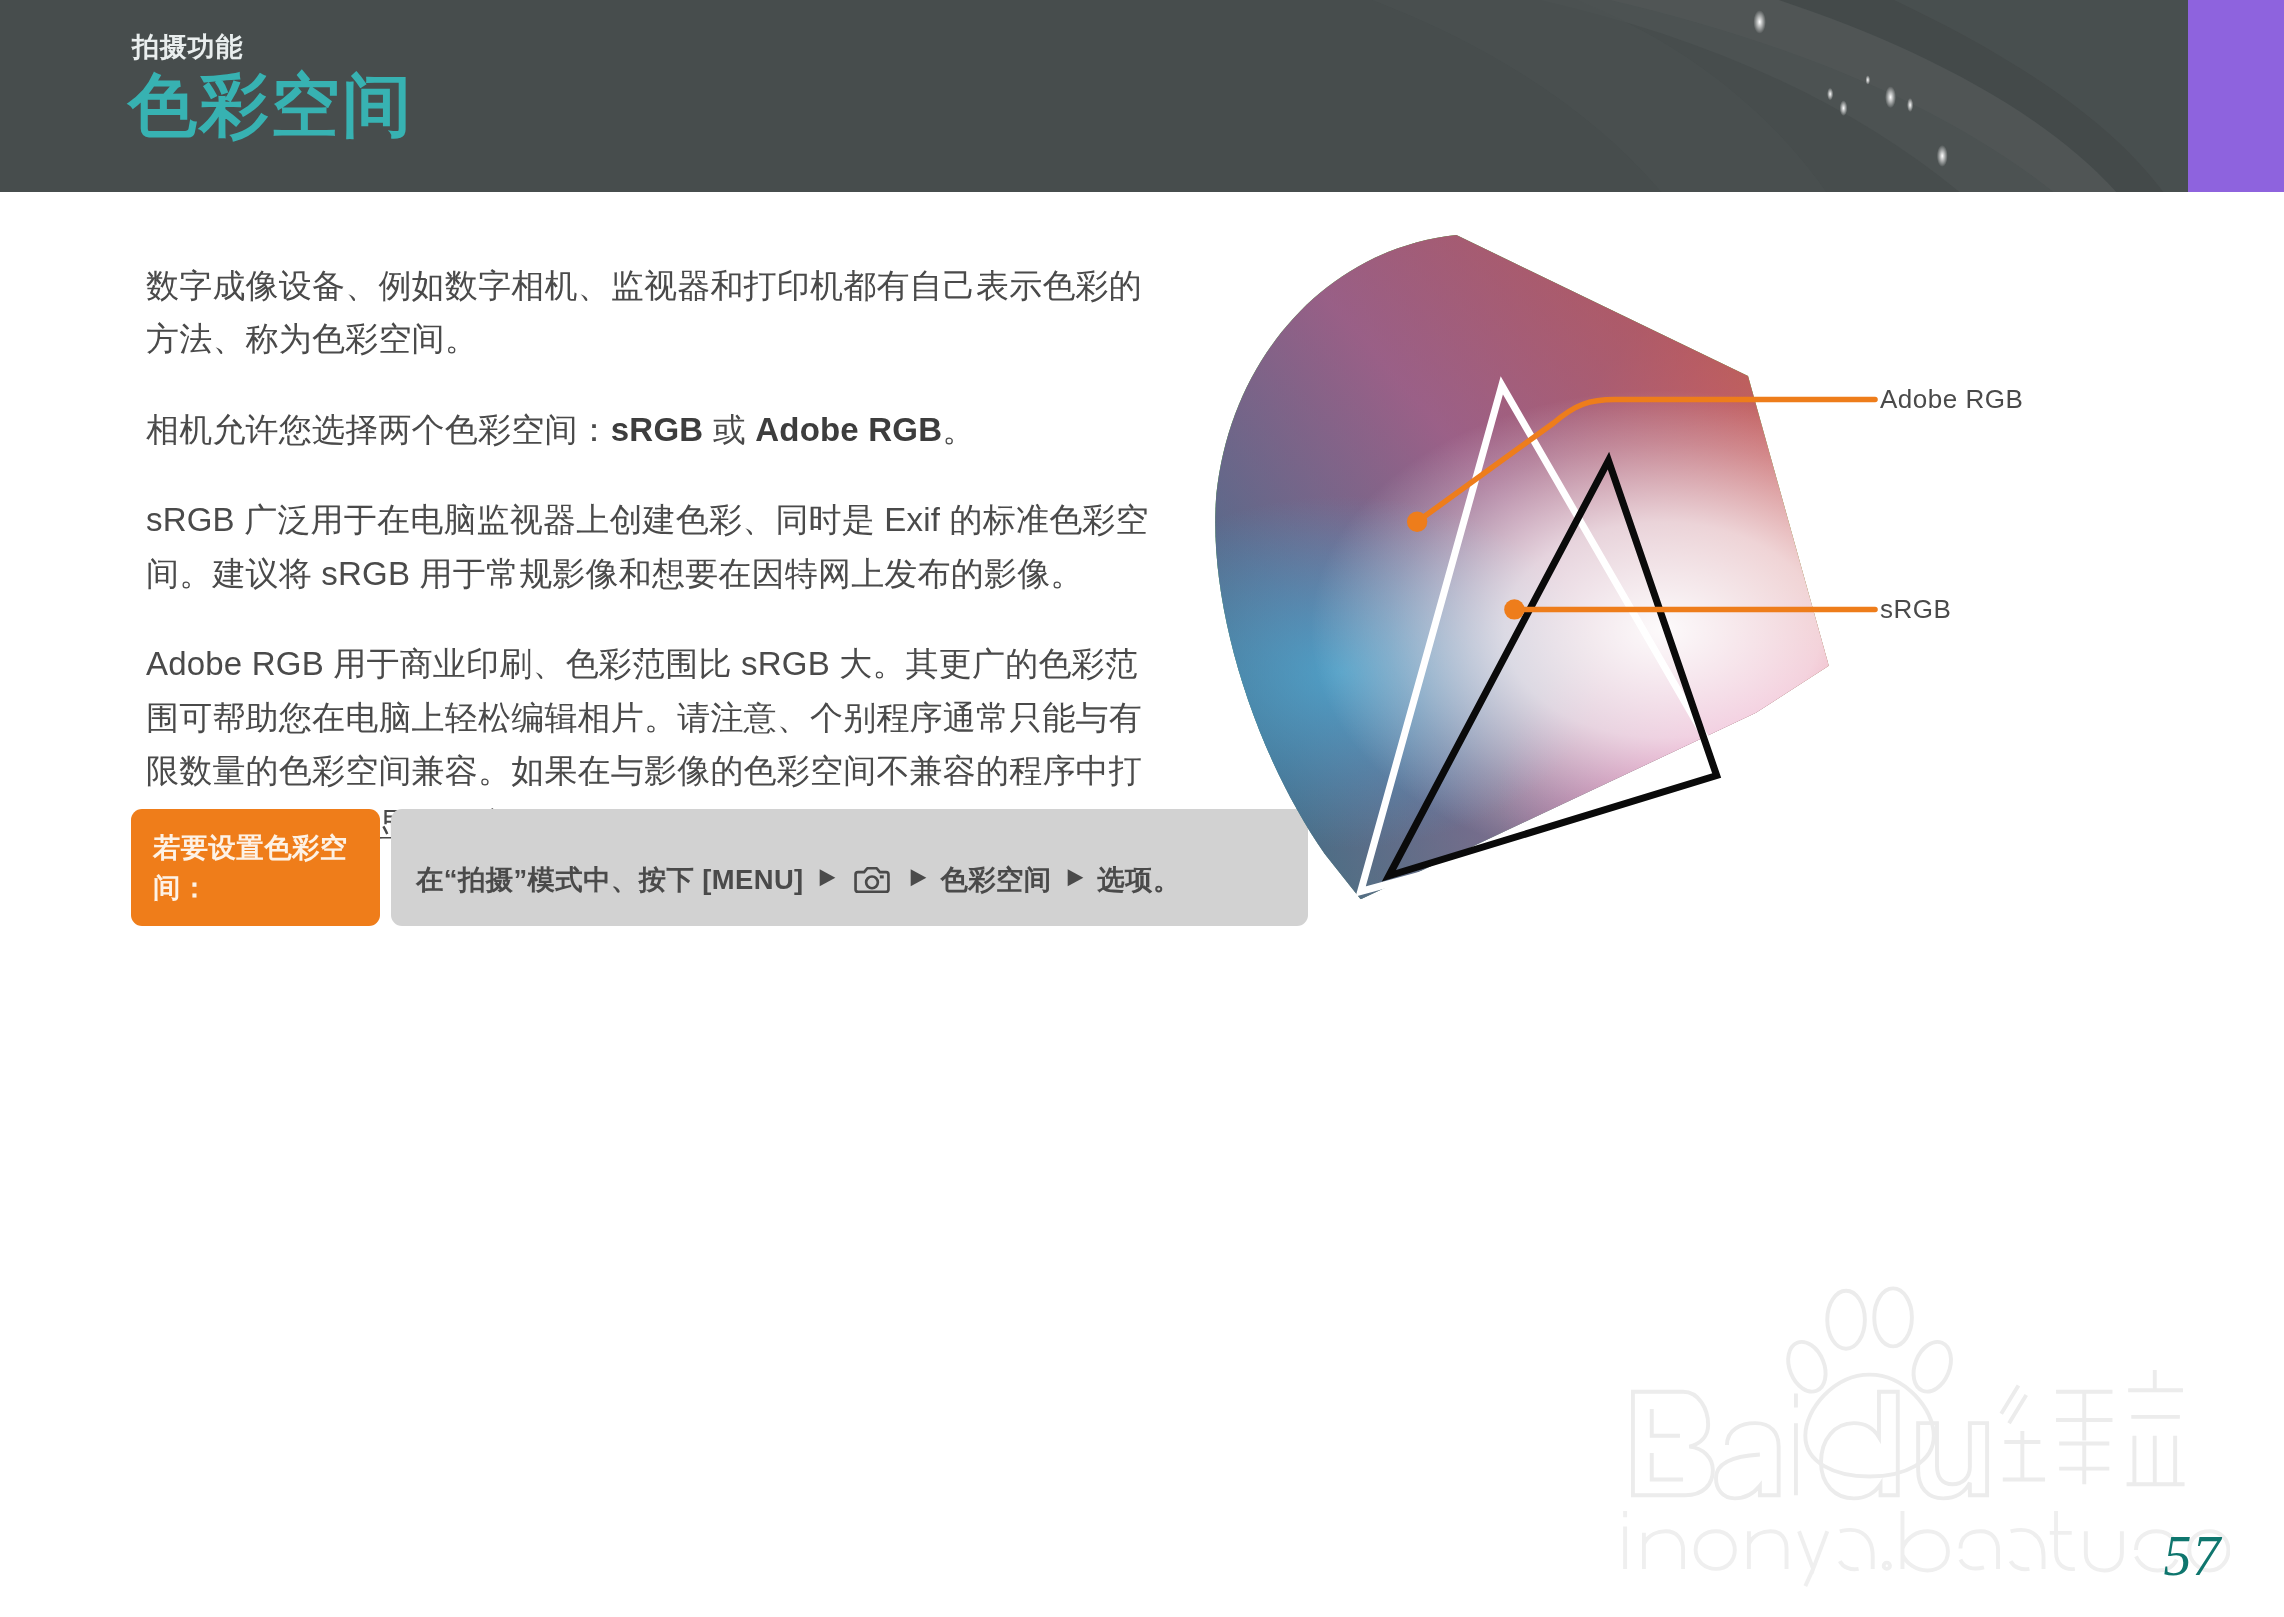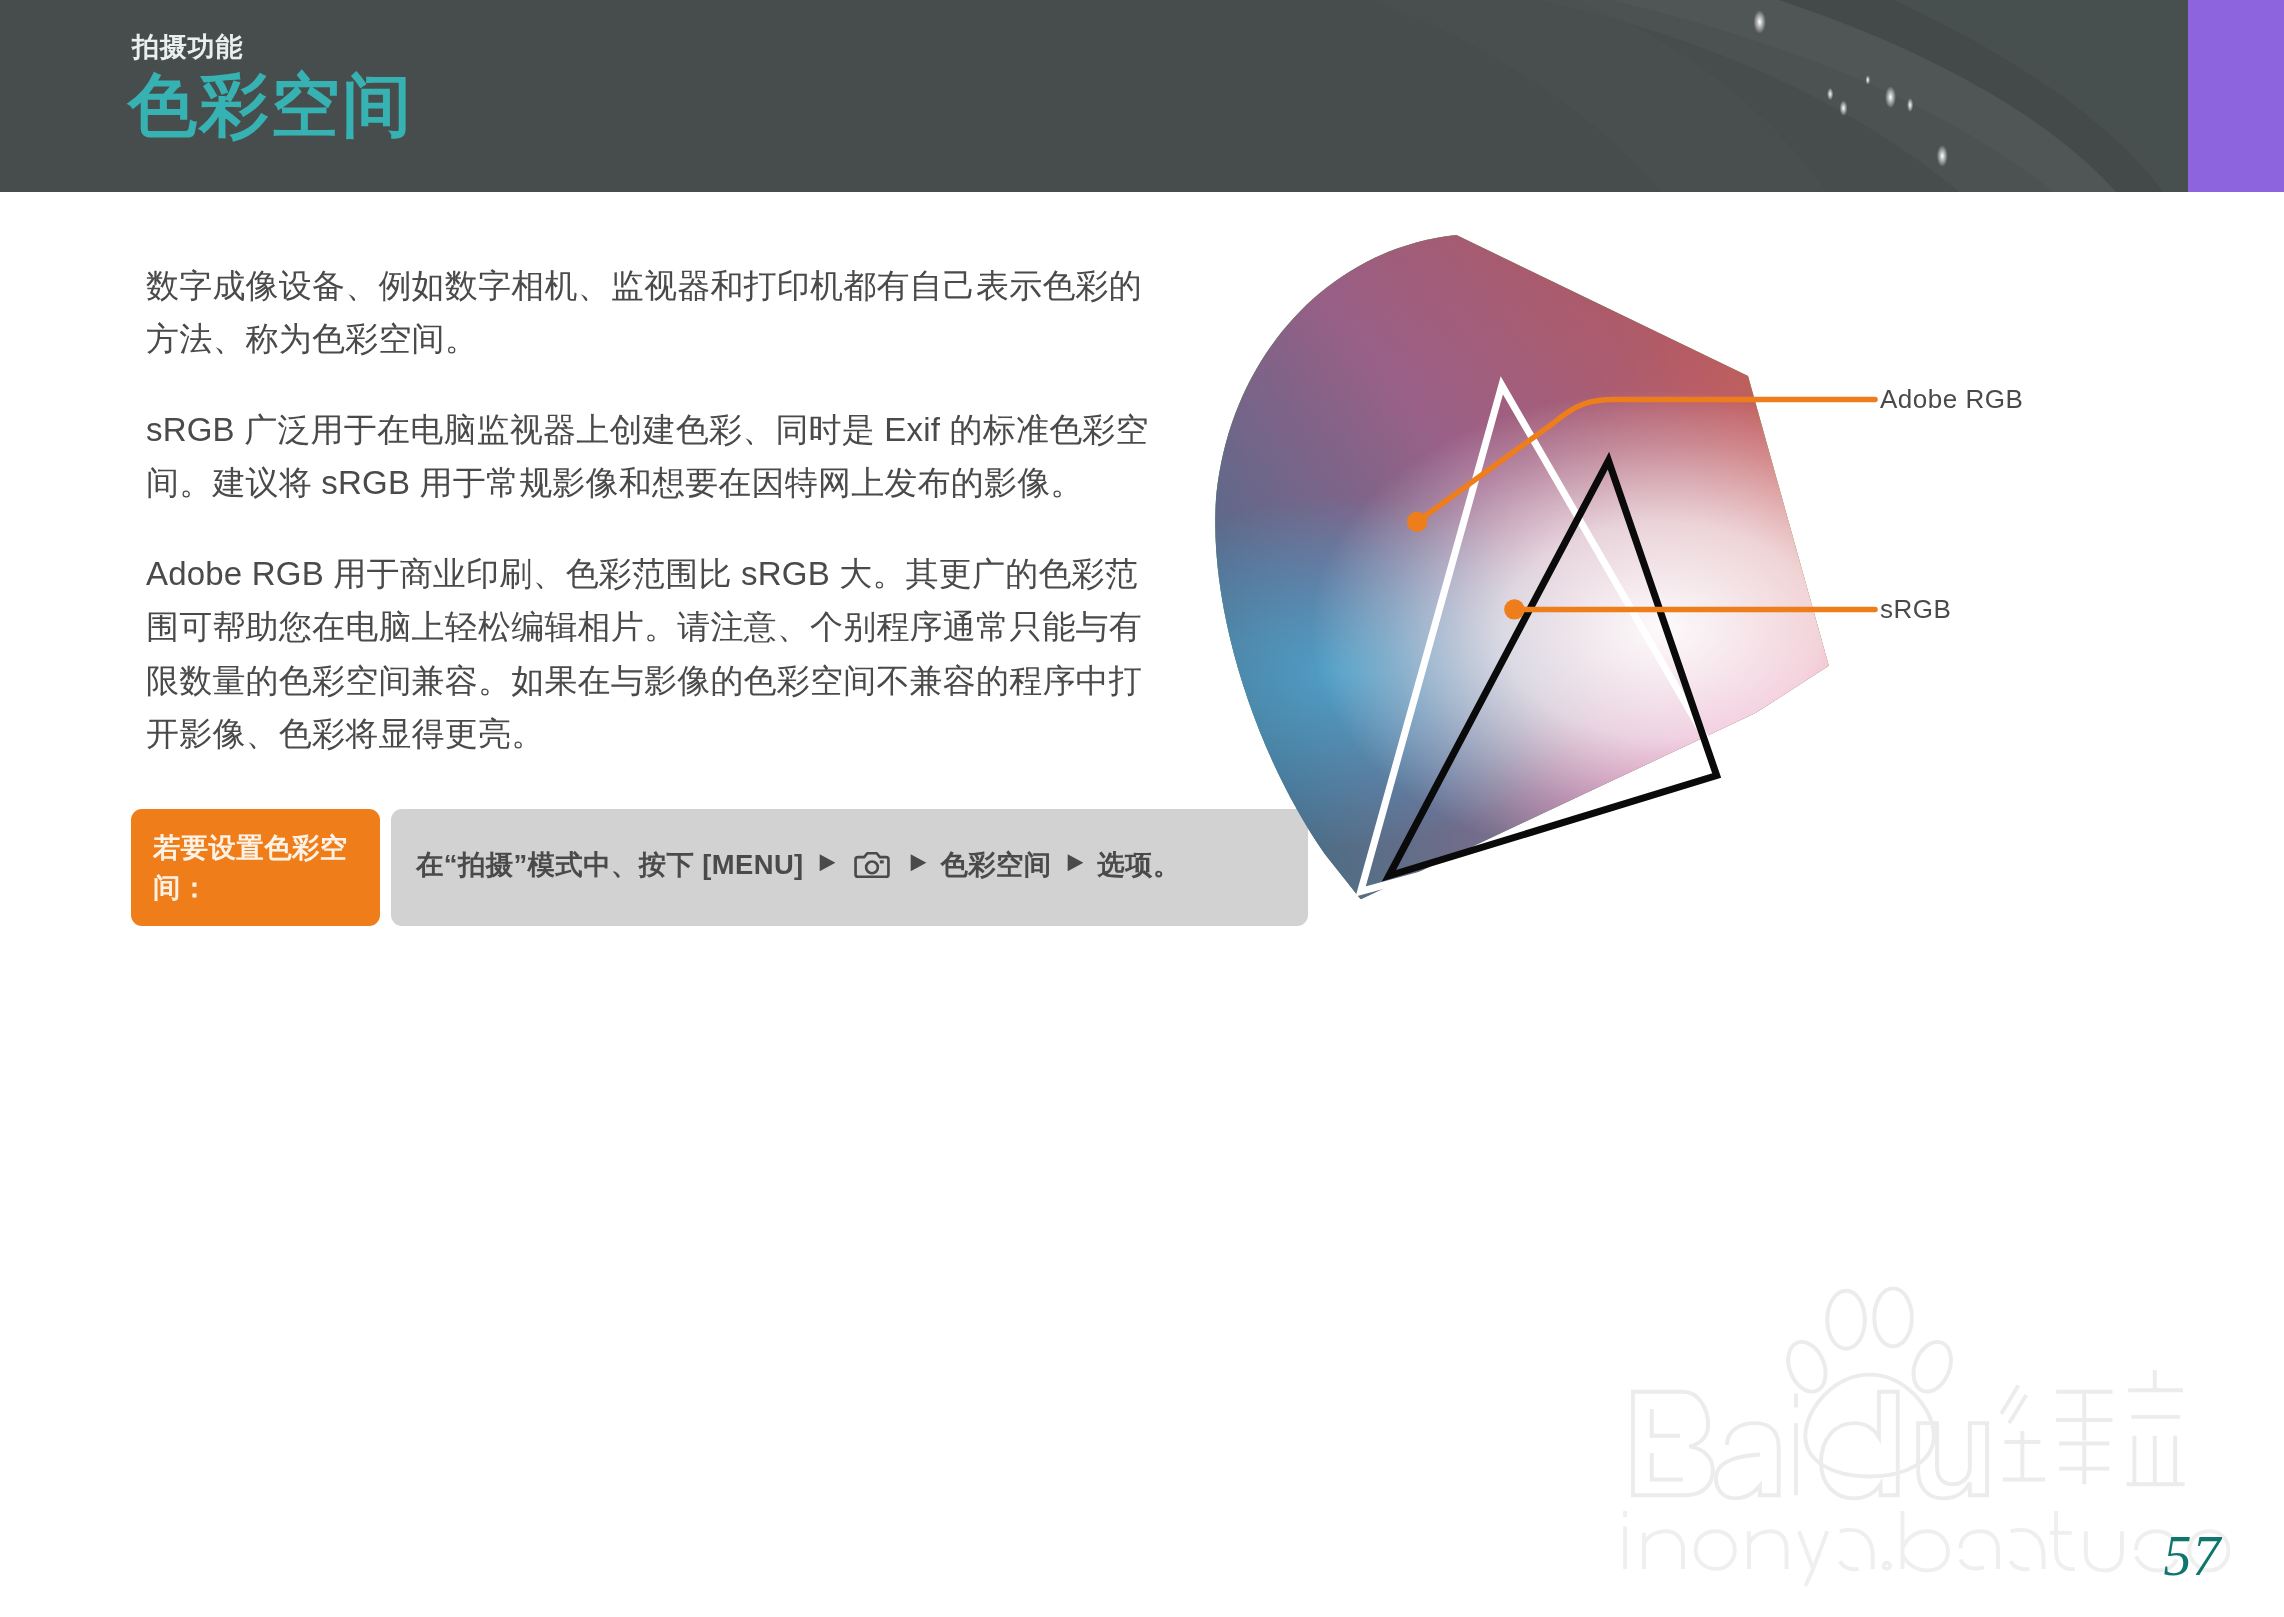--- a/index.html
+++ b/index.html
@@ -104,21 +104,21 @@
     box-sizing: border-box;
     background: #d2d2d2;
     border-radius: 11px;
     padding: 20.4px 23.5px 20.4px 25px;
     color: #4a4a4a;
     font-size: 27.4px;
     line-height: 1.5;
     font-weight: 600;
     letter-spacing: 0.4px;
     display: flex;
-    align-items: center;
+    align-items: flex-end;
   }
   #callout-body .inline-row {
     display: inline;
   }
   .cam-icon {
     display: inline-block;
     vertical-align: -5.5px;
     margin: 0 4.7px;
   }
   .tri-icon {
@@ -199,20 +199,21 @@
 
   <div id="header-purple"></div>
 
   <div id="kicker">拍摄功能</div>
   <div id="page-title">色彩空间</div>
 </div>
 
 <div id="text-col">
   <p class="para">数字成像设备、例如数字相机、监视器和打印机都有自己表示色彩的方法、称为色彩空间。</p>
 
+  <p class="para"><span>相机允许您选择两个色彩空间：</span><b>sRGB</b><span> 或 </span><b>Adobe RGB</b><span>。</span></p>
 
   <p class="para">sRGB 广泛用于在电脑监视器上创建色彩、同时是 Exif 的标准色彩空间。建议将 sRGB 用于常规影像和想要在因特网上发布的影像。</p>
   <p class="para">Adobe RGB 用于商业印刷、色彩范围比 sRGB 大。其更广的色彩范围可帮助您在电脑上轻松编辑相片。请注意、个别程序通常只能与有限数量的色彩空间兼容。如果在与影像的色彩空间不兼容的程序中打开影像、色彩将显得更亮。</p>
 </div>
 
 <div id="callout">
   <div id="callout-label">若要设置色彩空间：</div>
   <div id="callout-body">
     <div class="inline-row">
       <span>在“拍摄”模式中、按下 [MENU]</span>

